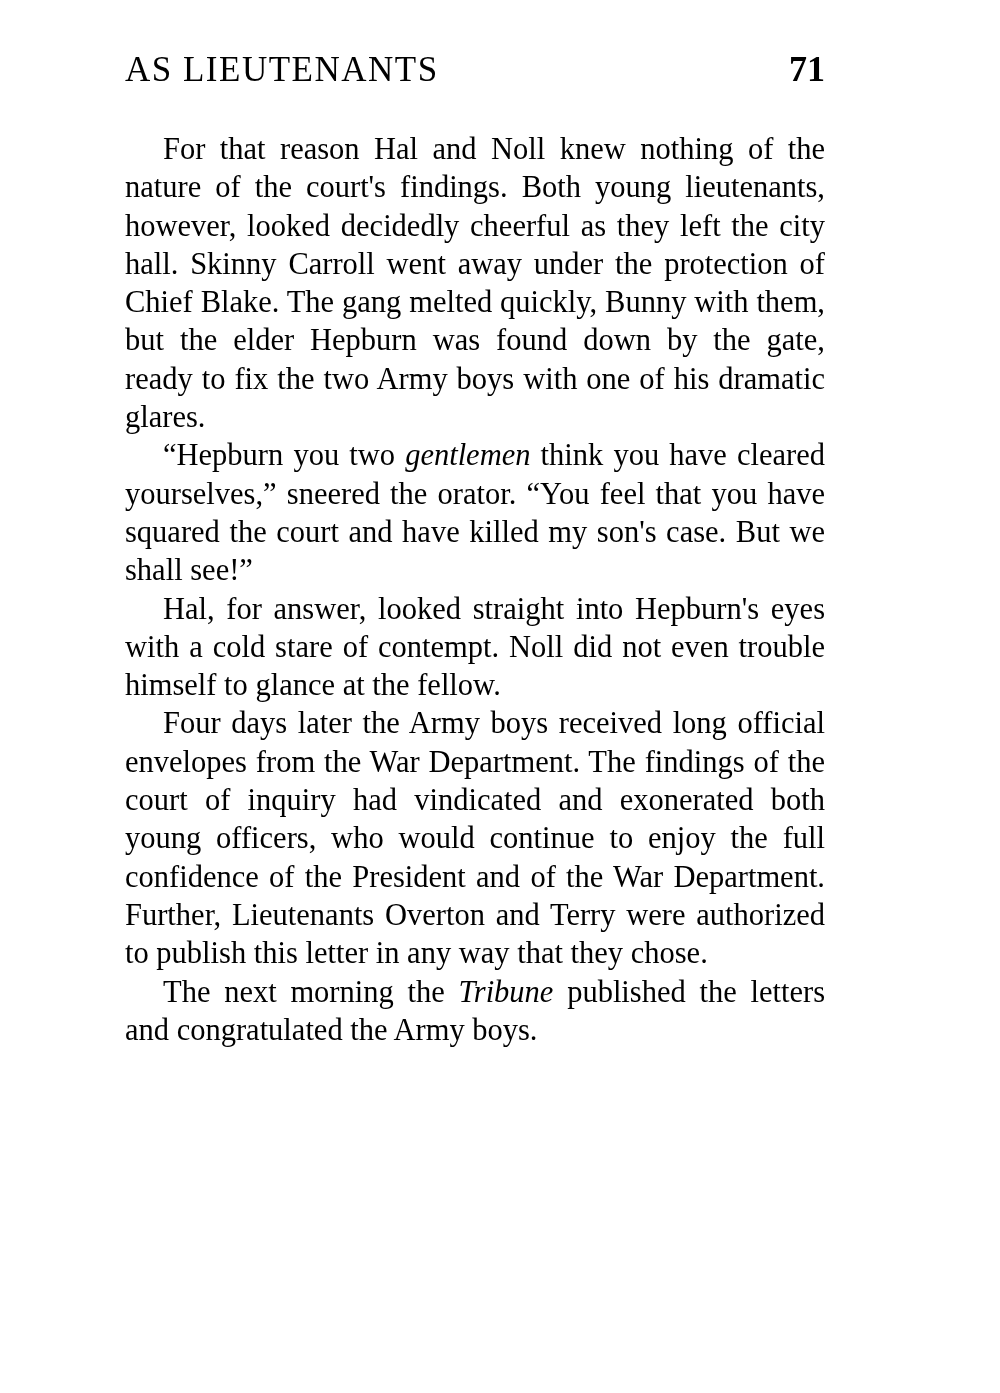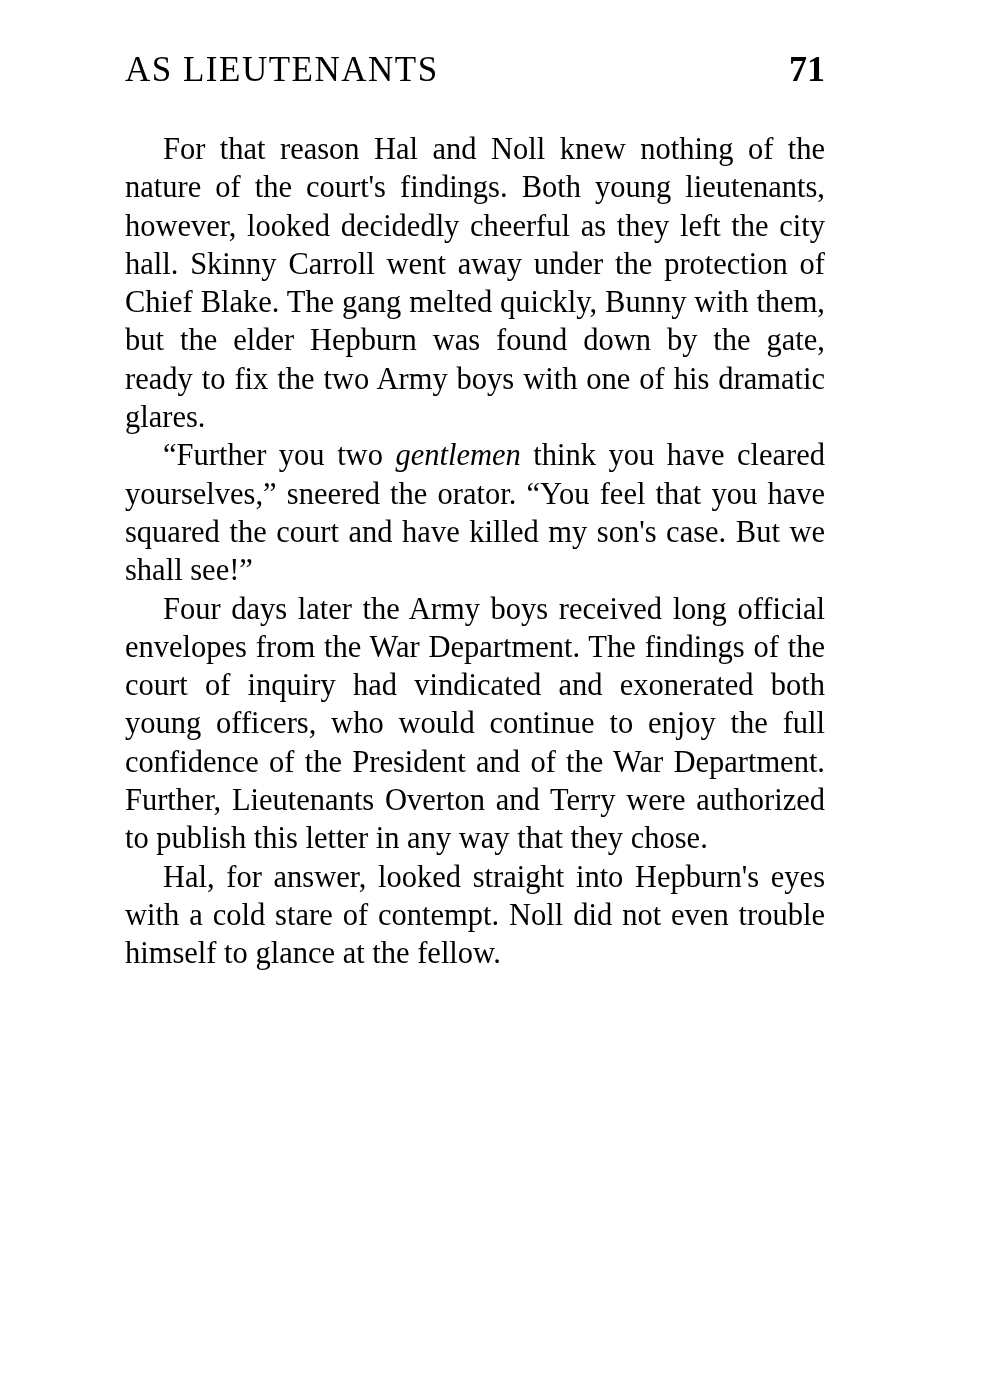--- a/index.html
+++ b/index.html
@@ -75,27 +75,30 @@
     <span class="page-number">71</span>
   </div>
 
   <div class="body-text">
 
     <p class="para">
       <span>For that reason Hal and Noll knew nothing of the nature of the court's findings.  Both young lieutenants, however, looked decidedly cheerful as they left the city hall.  Skinny Carroll went away under the protection of Chief Blake.  The gang melted quickly, Bunny with them, but the elder Hepburn was found down by the gate, ready to fix the two Army boys with one of his dramatic glares.</span>
     </p>
 
     <p class="para">
-      <span>“Further you two </span><i>gentlemen</i><span> think you have cleared yourselves,” sneered the orator. “You feel that you have squared the court and have killed my son's case.  But we shall see!”</span>
+      <span>“Hepburn you two </span><i>gentlemen</i><span> think you have cleared yourselves,” sneered the orator. “You feel that you have squared the court and have killed my son's case.  But we shall see!”</span>
+    </p>
+
+    <p class="para">
+      <span>Hal, for answer, looked straight into Hepburn's eyes with a cold stare of contempt.  Noll did not even trouble himself to glance at the fellow.</span>
     </p>
 
     <p class="para">
       <span>Four days later the Army boys received long official envelopes from the War Department. The findings of the court of inquiry had vindicated and exonerated both young officers, who would continue to enjoy the full confidence of the President and of the War Department. Further, Lieutenants Overton and Terry were authorized to publish this letter in any way that they chose.</span>
     </p>
 
     <p class="para">
-      <span>Hal, for answer, looked straight into Hepburn's eyes with a cold stare of contempt.  Noll did not even trouble himself to glance at the fellow.</span>
+      <span>The next morning the </span><i>Tribune</i><span> published the letters and congratulated the Army boys.</span>
     </p>
-
 
 
   </div>
 </div>
 
 </body></html>

